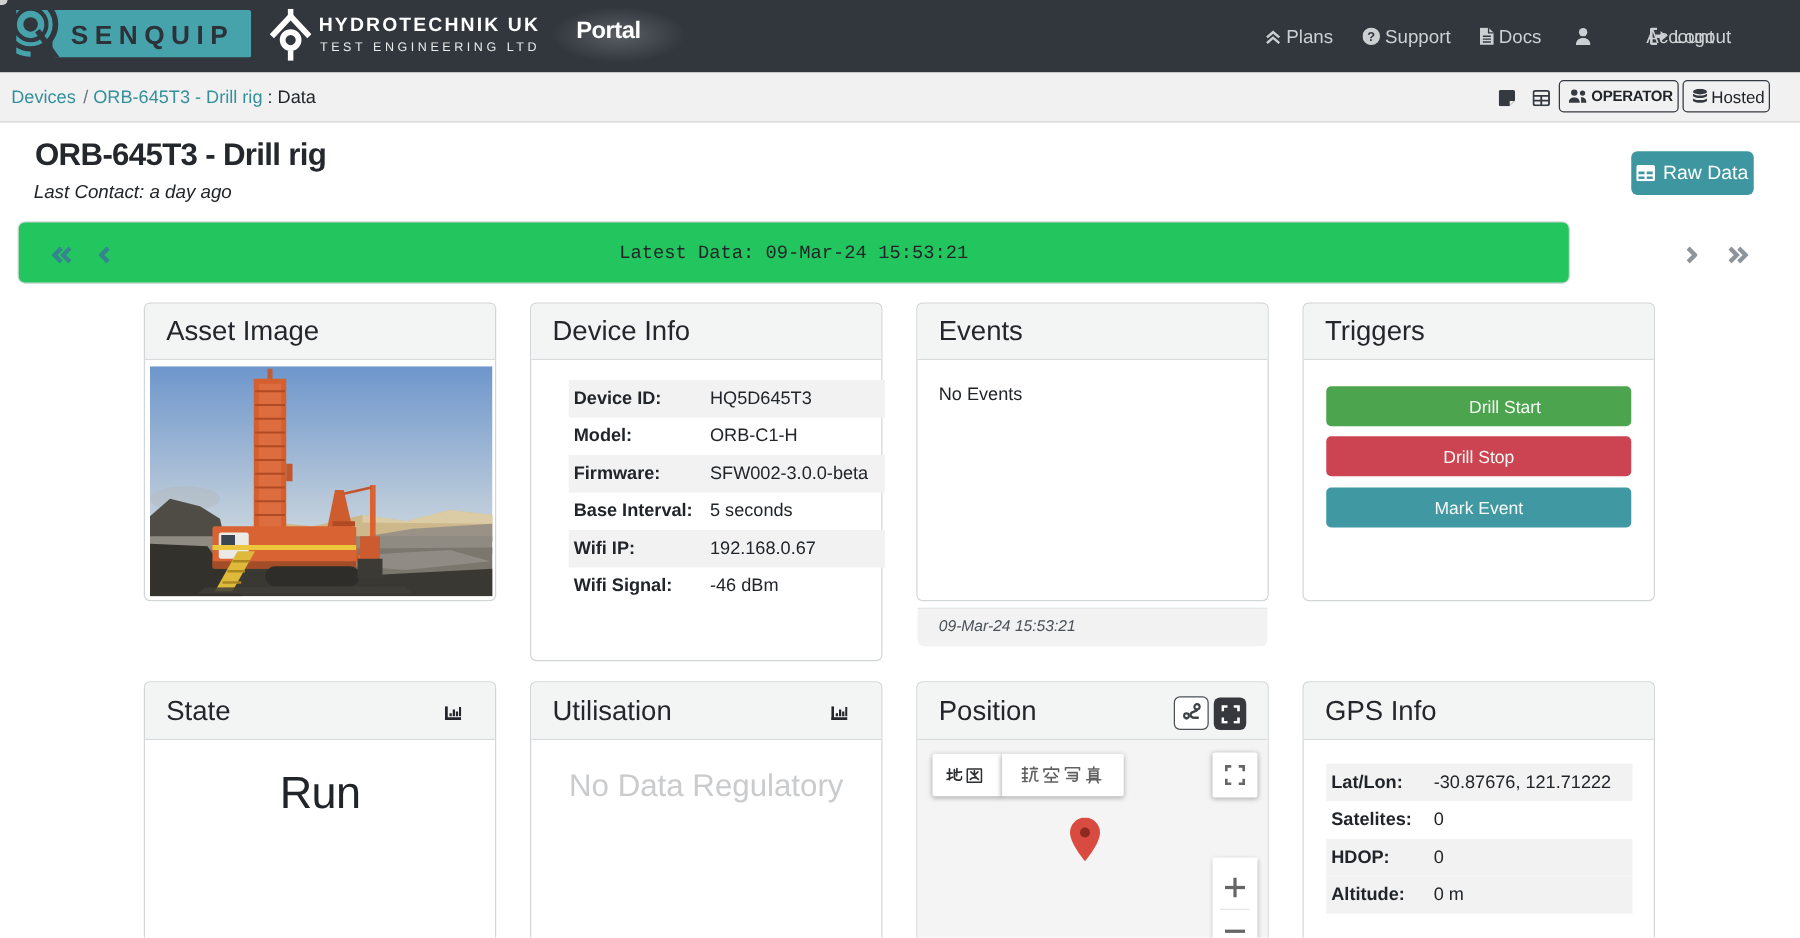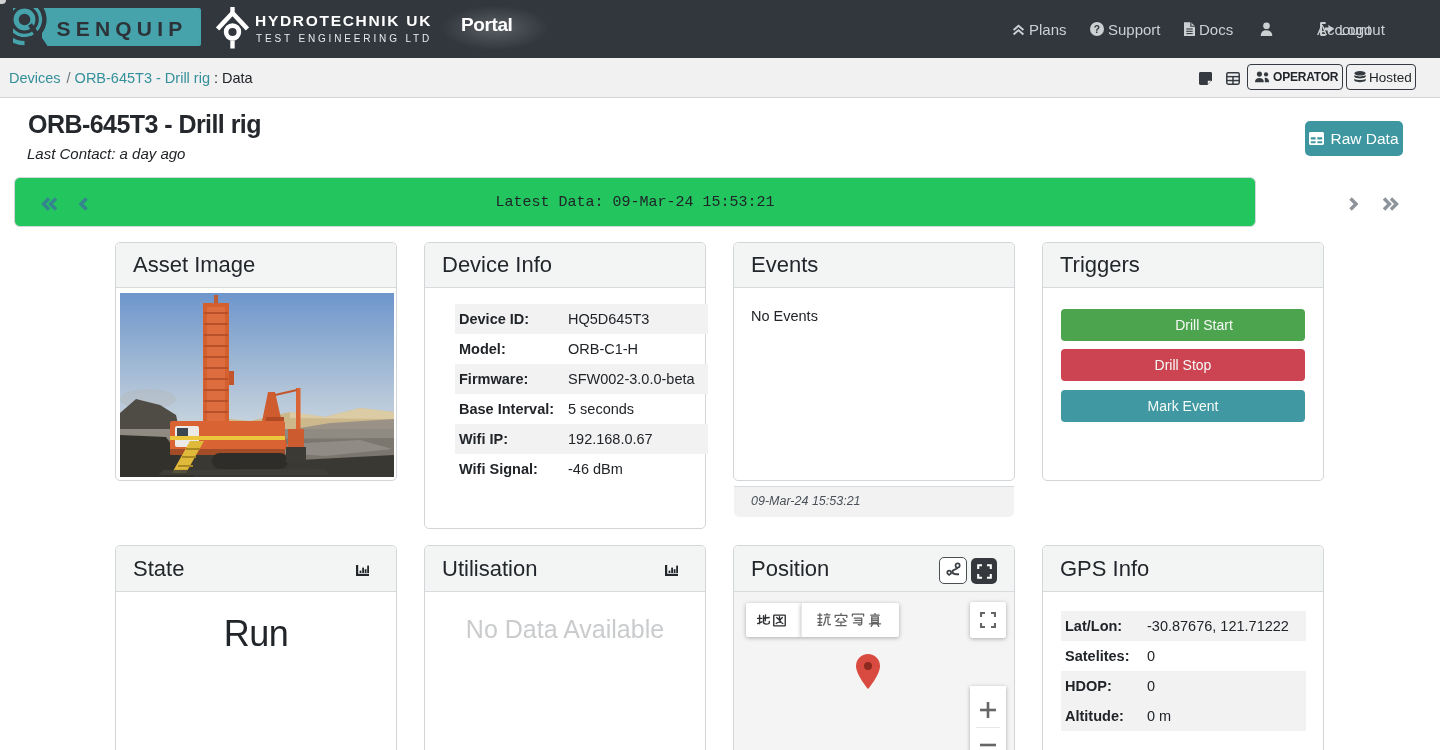--- a/index.html
+++ b/index.html
@@ -327,21 +327,21 @@
   <div class="card row2 c2" style="height:260px;">
     <div class="cardhead cardhead2">Utilisation</div>
     <svg class="abs" style="right:27px; top:19px;" width="13" height="11" viewBox="0 0 13 11" fill="#23272b">
       <rect x="0" y="0" width="2.2" height="11"></rect>
       <rect x="0" y="8.8" width="13" height="2.2"></rect>
       <rect x="3.6" y="5.6" width="1.8" height="2.4"></rect>
       <rect x="6.2" y="2.6" width="1.8" height="5.4"></rect>
       <rect x="8.7" y="4.2" width="1.8" height="3.8"></rect>
       <rect x="11.2" y="0.6" width="1.8" height="7.4"></rect>
     </svg>
-    <div class="abs" style="left:0; width:280px; top:69px; text-align:center; font-size:25px; font-weight:500; color:#c9cbcd;">No Data Available</div>
+    <div class="abs" style="left:0; width:280px; top:69px; text-align:center; font-size:25px; font-weight:500; color:#c9cbcd;">No Data Regulatory</div>
   </div>
 
   <div class="card row2 c3" style="height:260px;">
     <div class="cardhead cardhead2" style="border-radius:5px 5px 0 0;">Position</div>
 
     <div class="abs" style="left:205px; top:11px; width:28px; height:27px; border:1.5px solid #4b5055; border-radius:5px; background:#fff;">
       <svg width="17" height="16" viewBox="0 0 17 16" style="margin:4px 0 0 4.5px;" fill="none" stroke="#3d4246">
         <circle cx="4.2" cy="10.6" r="1.9" stroke-width="1.7"></circle>
         <path d="M4.2 12.5 L4.2 13.6" stroke-width="1.7"></path>
         <circle cx="12.6" cy="3.4" r="2.1" stroke-width="1.7"></circle>

